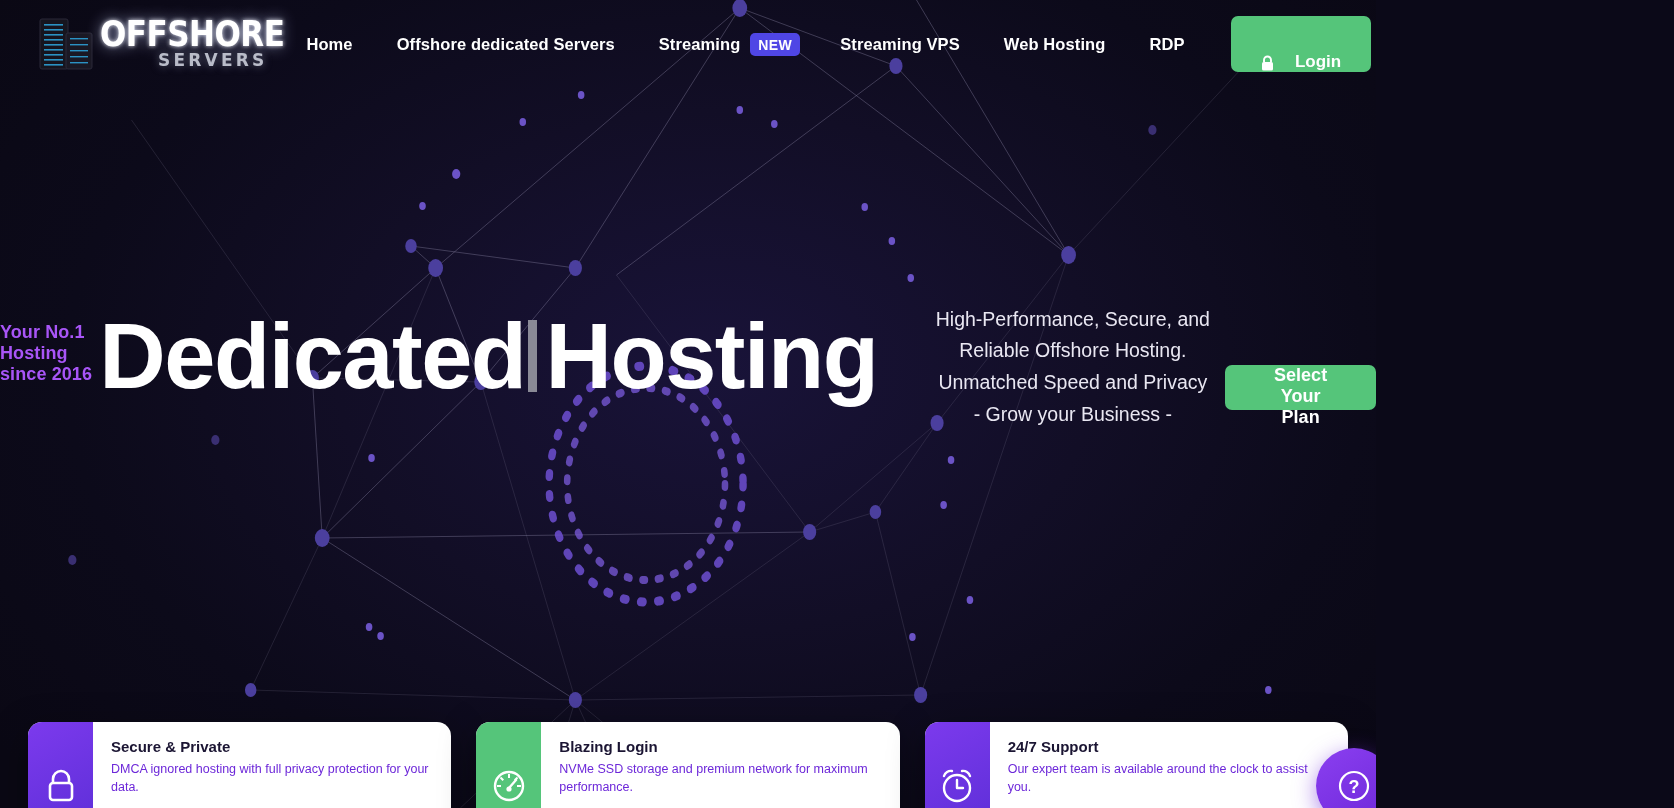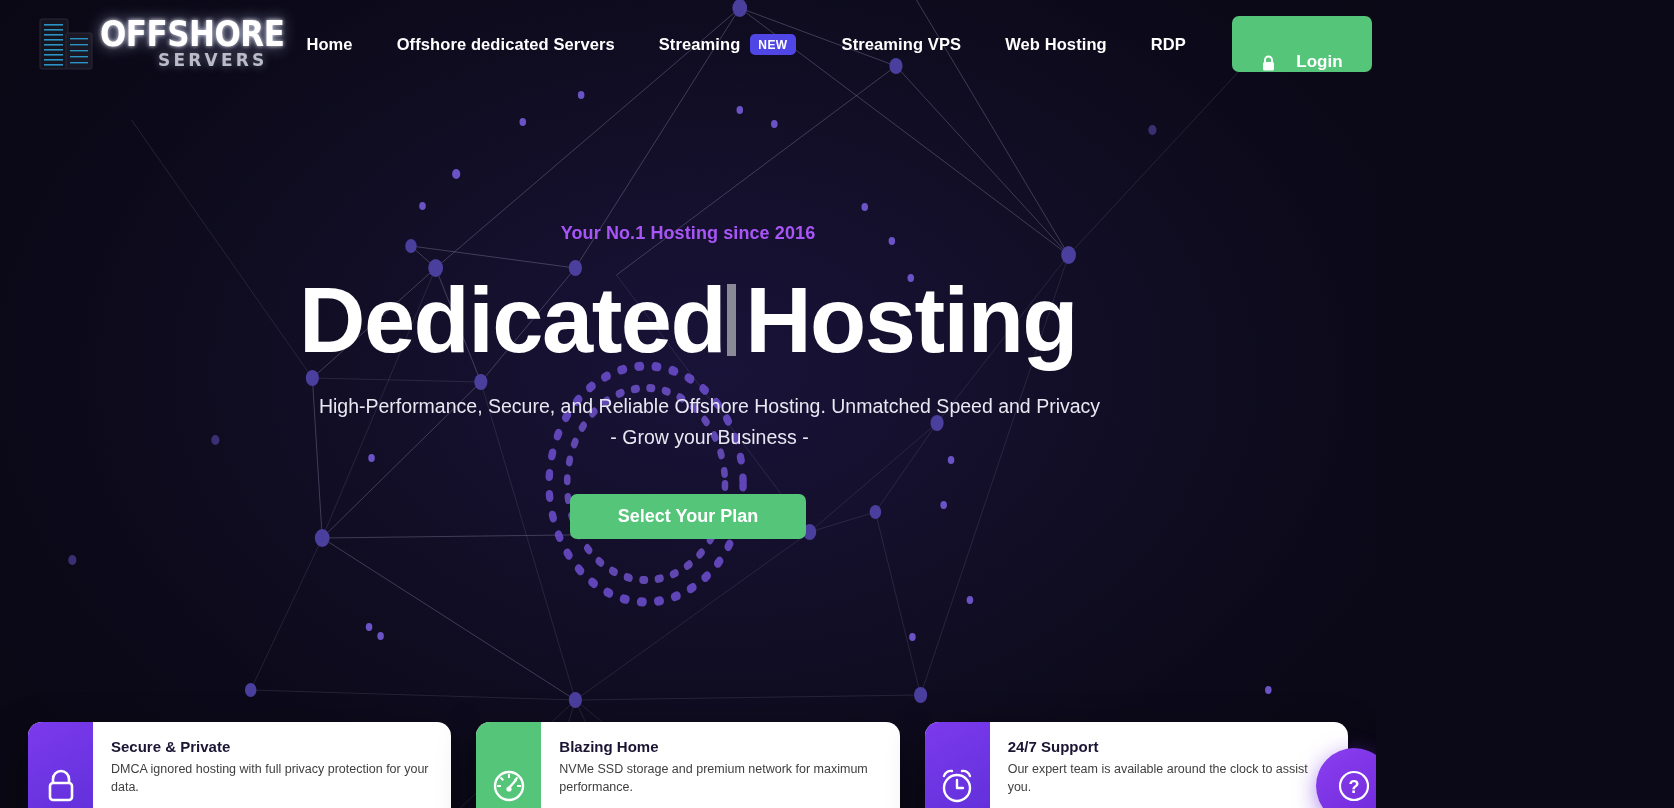--- a/index.html
+++ b/index.html
@@ -68,48 +68,48 @@
     padding:10px 22px;
     white-space:nowrap;
     cursor:pointer;
     text-decoration:none;
   }
   .nav-item.streaming { padding-right:8px; }
   .badge-new {
     display:inline-block;
     background:#4f46e5;
     color:#fff;
-    font-size:12px;
+    font-size:14px;
     font-weight:bold;
     letter-spacing:.4px;
     padding:4px 8px 3px;
     border-radius:5px;
     margin-left:2px;
-    margin-right:24px;
+    margin-right:18px;
     vertical-align:3px;
   }
   .login-btn {
     display:flex; align-items:flex-end; justify-content:center; gap:20px;
     background:#55c57a;
     color:#fff;
     font-size:17px; font-weight:bold;
     border:none;
     border-radius:7px;
     width:140px; height:56px;
     margin-left:24px;
     cursor:pointer;
   }
   .login-btn svg { display:block; }
 
   
   .hero {
     position:absolute;
-    top:14px; left:0; right:0;
+    top:0; left:0; right:0;
     height:700px;
-    display:flex; flex-direction:column;
+    display:flex; flex-direction:row;
     align-items:center; justify-content:center;
     z-index:10;
     padding-top:34px;
   }
   .eyebrow {
     color:#a855f7;
     font-size:18px;
     font-weight:bold;
     letter-spacing:.1px;
     margin-bottom:28px;
@@ -176,21 +176,21 @@
     display:flex; align-items:center; justify-content:center;
     padding-top:8px;
   }
   .card-icon.purple { background:linear-gradient(150deg,#7c3aed 0%,#5b2ed6 100%); }
   .card-icon.green  { background:#55c57a; }
   .card-body {
     flex:1; padding:16px 18px;
     display:flex; flex-direction:column; gap:5px;
   }
   .card-title { font-size:15px; font-weight:bold; color:#1b1533; }
-  .card-text { font-size:12.5px; color:#404040; line-height:1.45; }
+  .card-text { font-size:12.5px; color:#6d28d9; line-height:1.45; }
 
   
   .help-bubble {
     position:absolute;
     right:-16px; bottom:-16px;
     width:76px; height:76px;
     border-radius:50%;
     background:linear-gradient(145deg,#8b3ff0 0%,#6d28d9 100%);
     display:flex; align-items:center; justify-content:center;
     z-index:30;
@@ -373,21 +373,21 @@
           <line x1="19" y1="7" x2="19" y2="11" stroke="#fff" stroke-width="2"></line>
           <line x1="7" y1="19" x2="11" y2="19" stroke="#fff" stroke-width="2"></line>
           <line x1="27" y1="19" x2="31" y2="19" stroke="#fff" stroke-width="2"></line>
           <line x1="10.5" y1="10.5" x2="13.3" y2="13.3" stroke="#fff" stroke-width="2"></line>
           <line x1="27.5" y1="10.5" x2="24.7" y2="13.3" stroke="#fff" stroke-width="2"></line>
           <line x1="19" y1="21" x2="26" y2="13" stroke="#fff" stroke-width="2.4" stroke-linecap="round"></line>
           <circle cx="19" cy="22" r="2.6" fill="#fff"></circle>
         </svg>
       </div>
       <div class="card-body">
-        <div class="card-title">Blazing Home</div>
+        <div class="card-title">Blazing Login</div>
         <div class="card-text">NVMe SSD storage and premium network for maximum performance.</div>
       </div>
     </div>
 
     <div class="card">
       <div class="card-icon purple">
         <svg width="38" height="40" viewBox="0 0 38 40">
           <circle cx="19" cy="22" r="13" fill="none" stroke="#fff" stroke-width="2.4"></circle>
           <path d="M6 10a7 7 0 0 1 8-5" fill="none" stroke="#fff" stroke-width="2.4" stroke-linecap="round"></path>
           <path d="M32 10a7 7 0 0 0-8-5" fill="none" stroke="#fff" stroke-width="2.4" stroke-linecap="round"></path>

